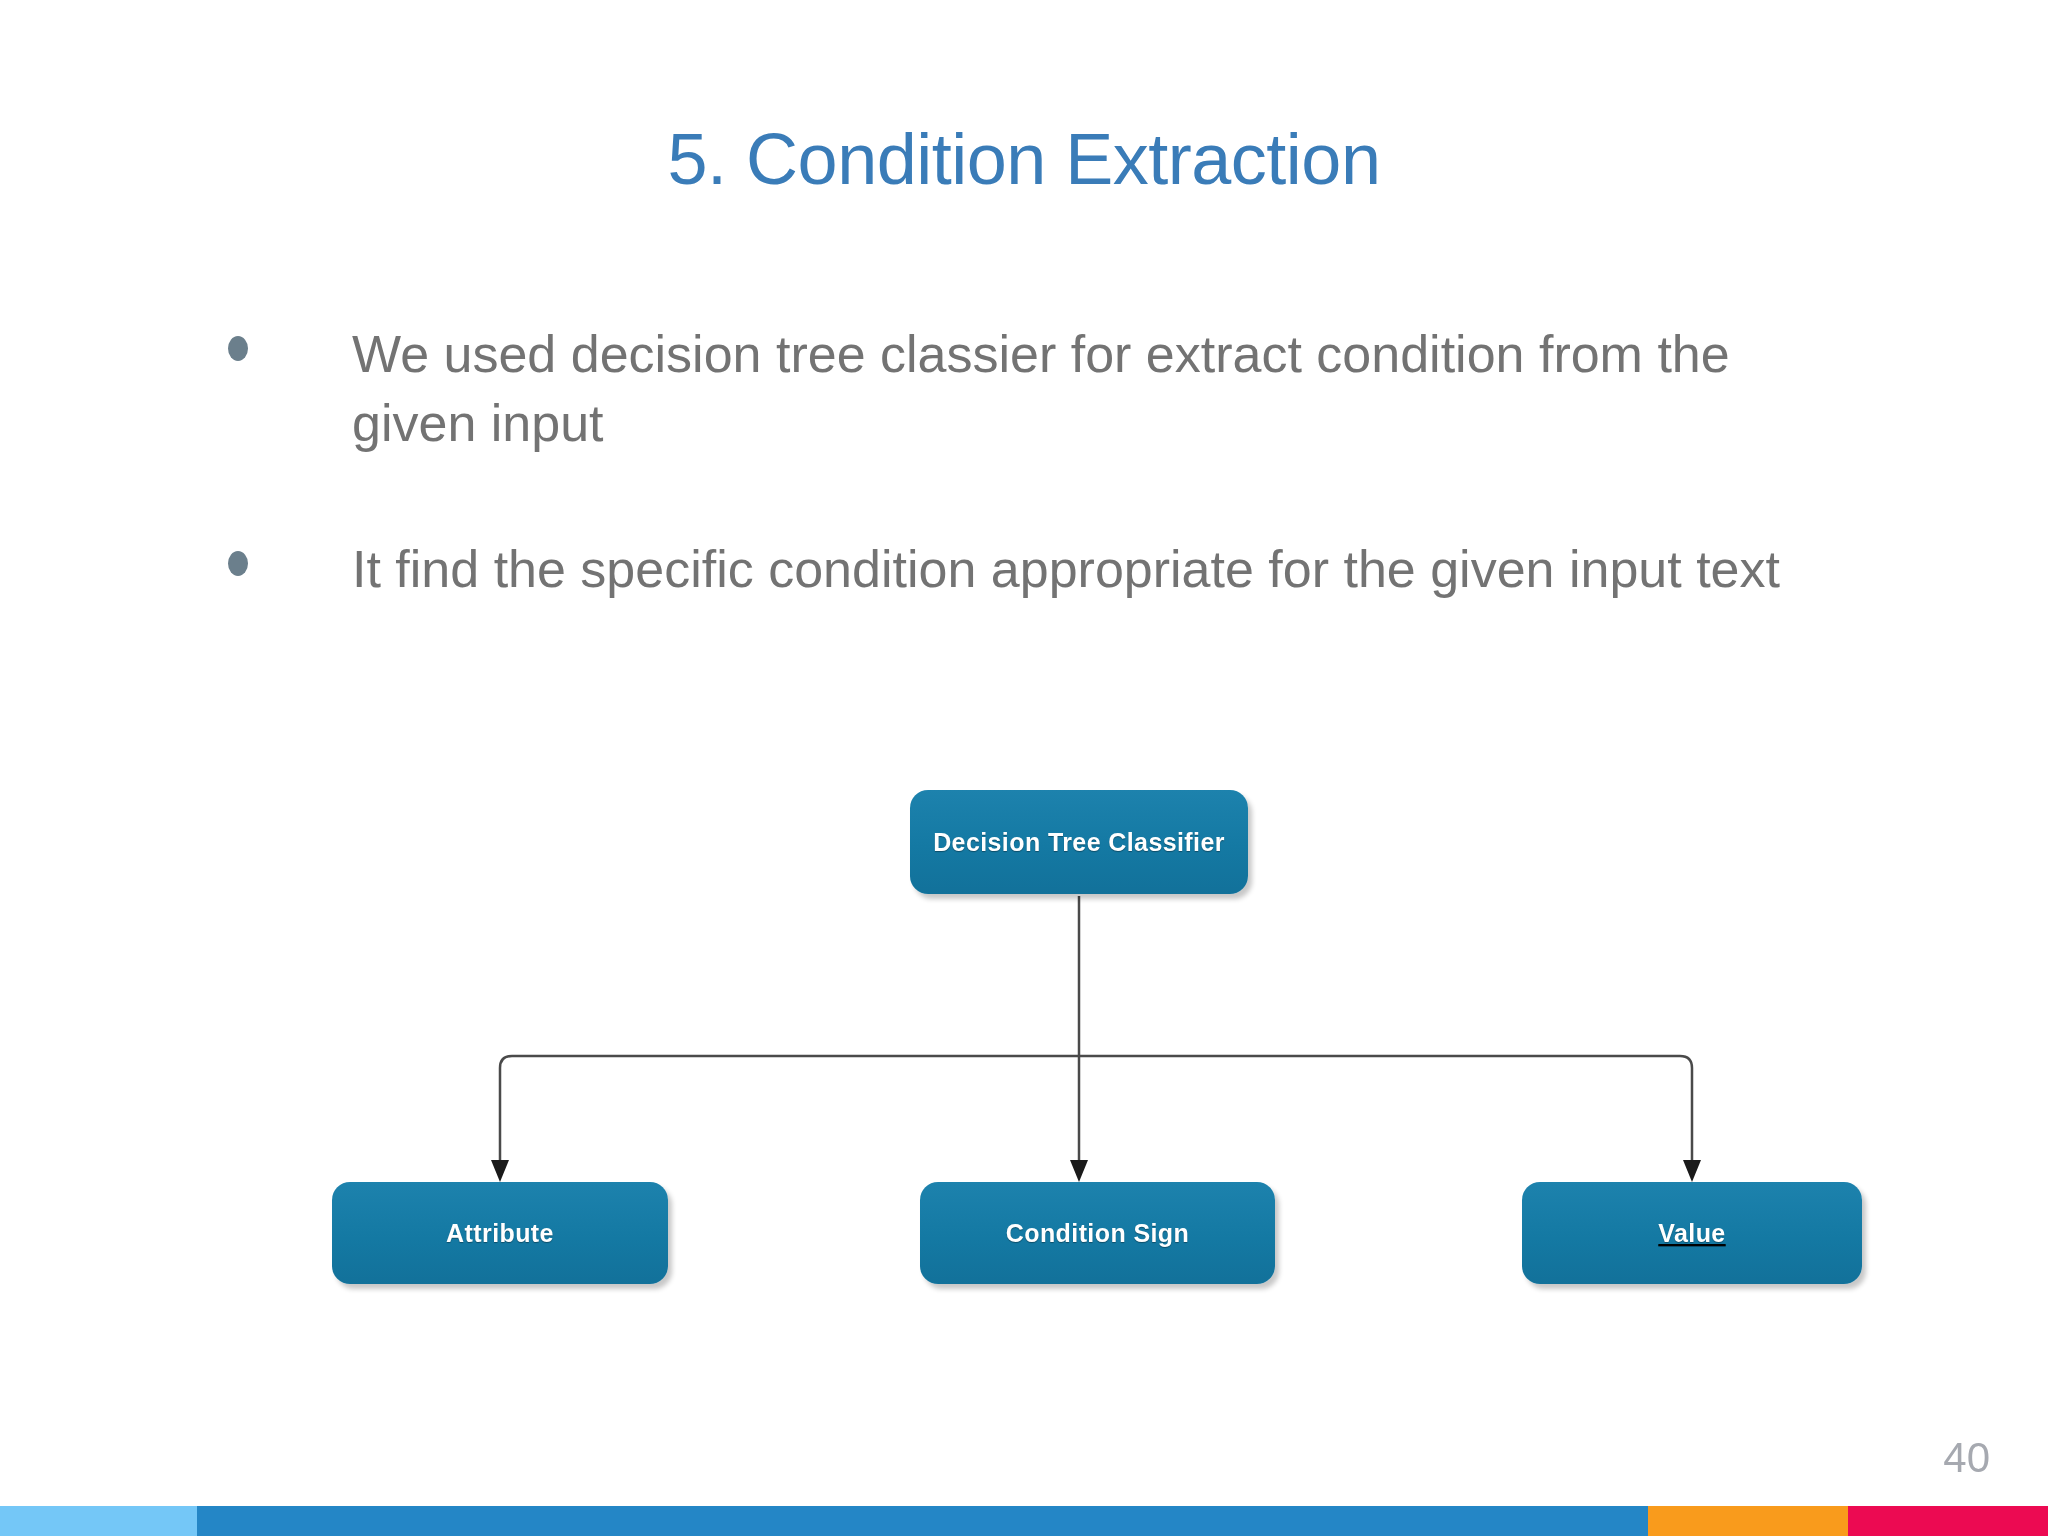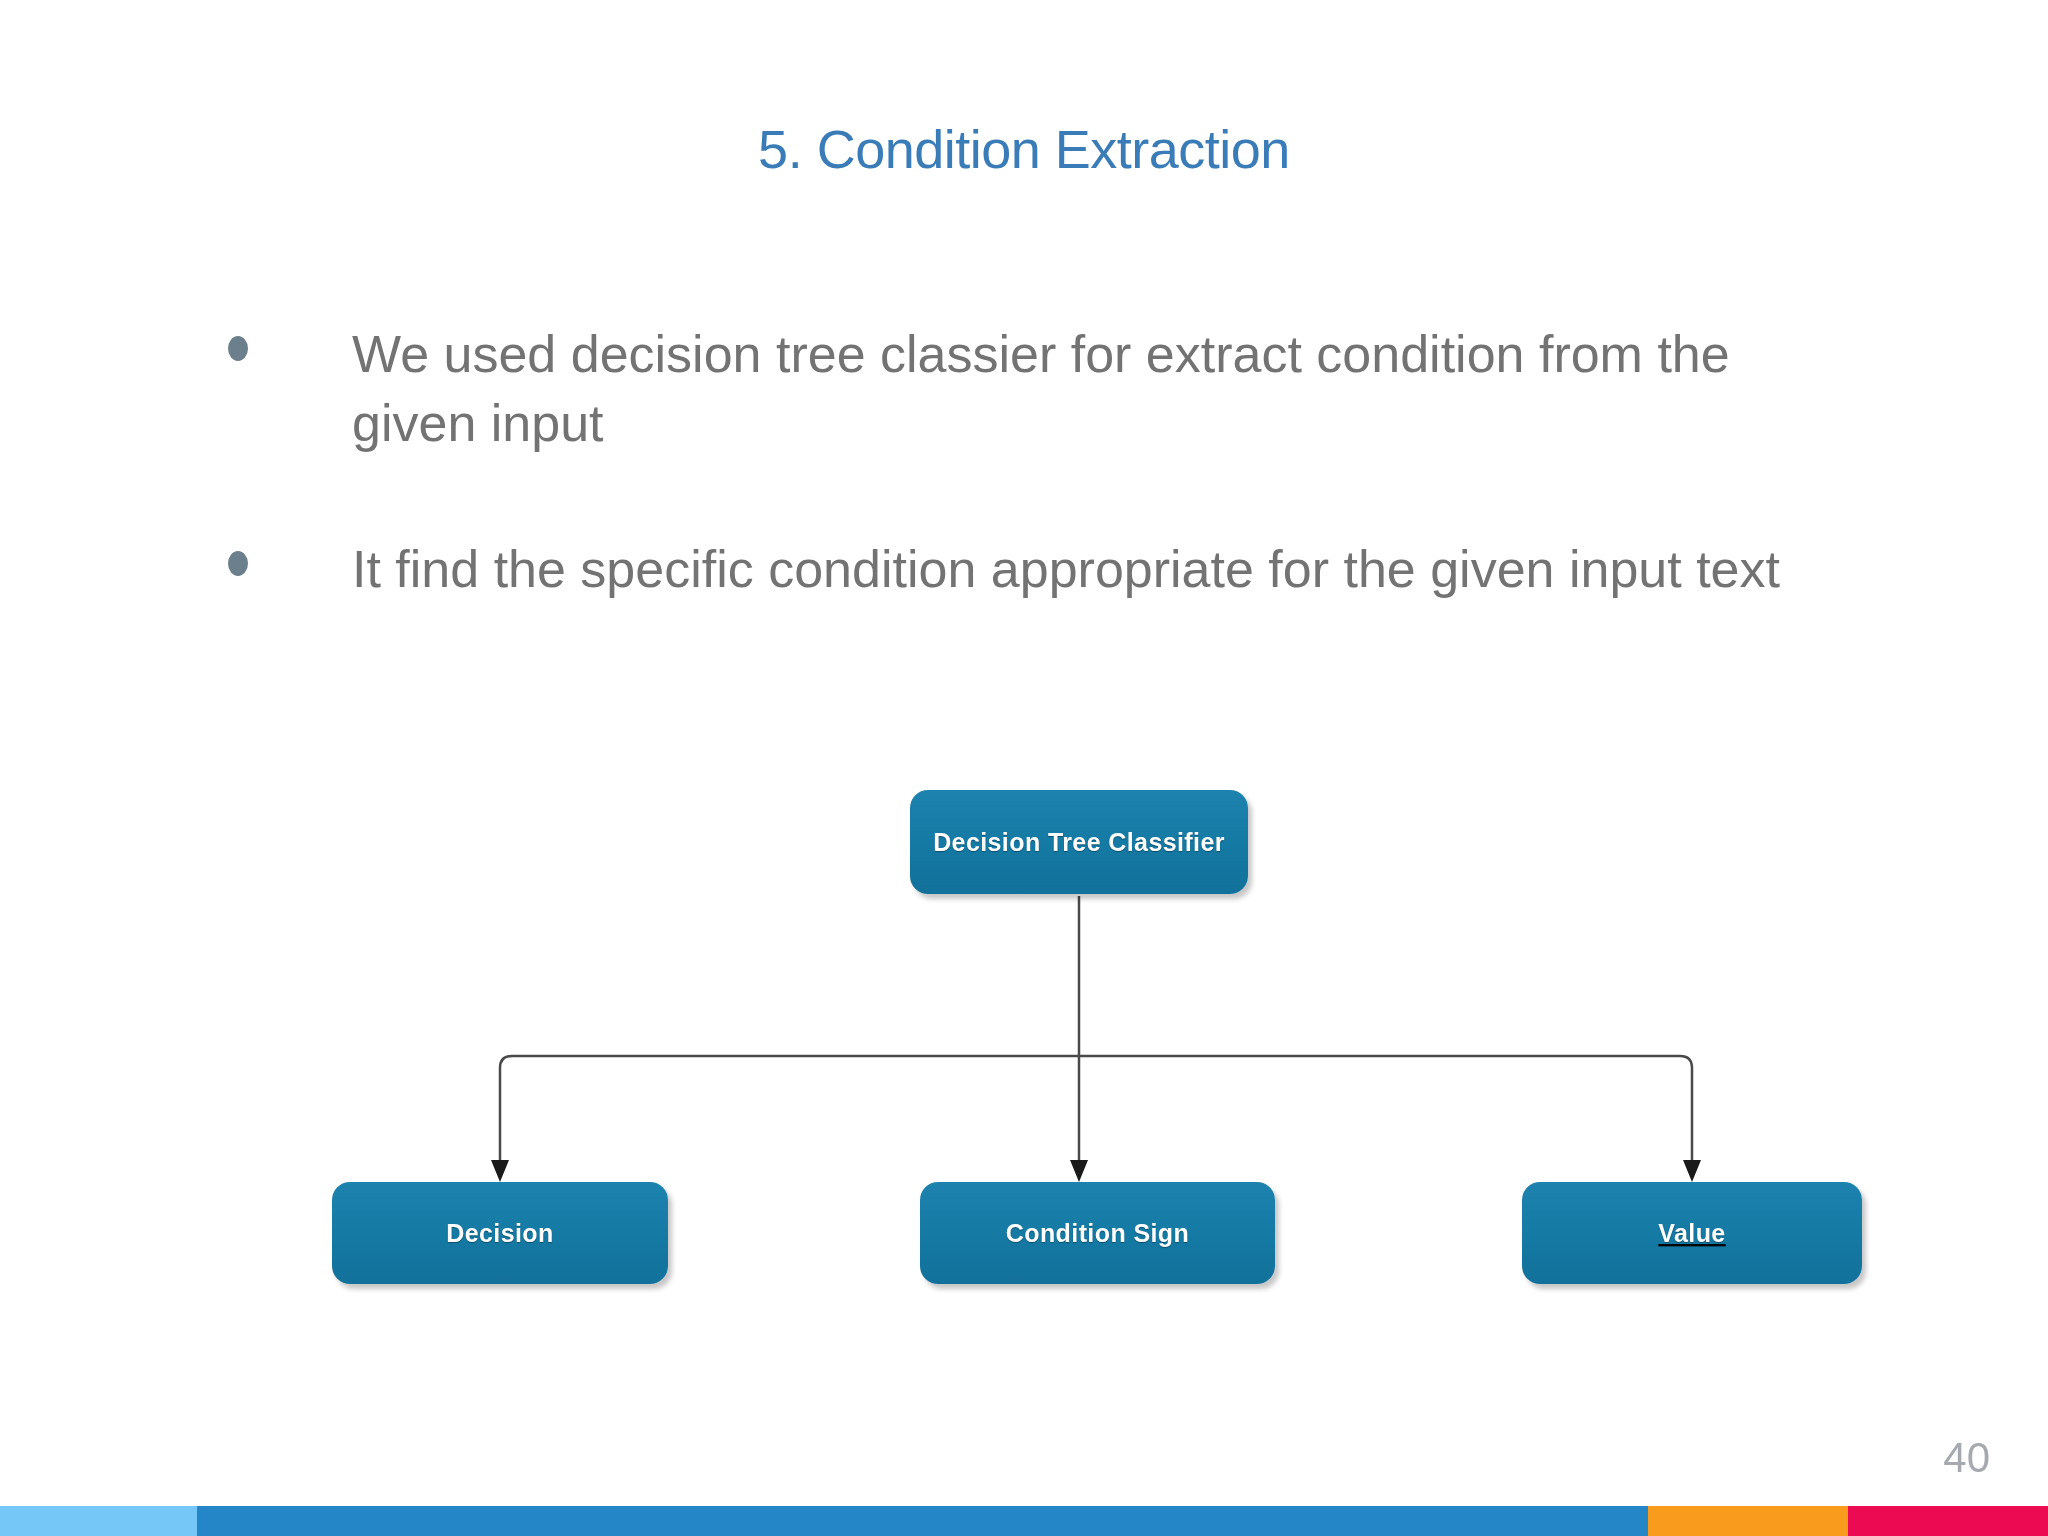--- a/index.html
+++ b/index.html
@@ -19,21 +19,21 @@
     background: #ffffff;
   }
 
   
   #slide-title {
     position: absolute;
     left: 0;
     top: 120px;
     width: 2048px;
     text-align: center;
-    font-size: 54px;
+    font-size: 72px;
     font-weight: 400;
     color: #3a7cb8;
     letter-spacing: -0.5px;
     line-height: 1.1;
     white-space: nowrap;
   }
 
   
   #bullet-list {
     position: absolute;
@@ -201,21 +201,21 @@
       <path d="M 500 422 L 491 400 L 509 400 Z" fill="#1a1a1a"></path>
       <path d="M 1079 422 L 1070 400 L 1088 400 Z" fill="#1a1a1a"></path>
       <path d="M 1692 422 L 1683 400 L 1701 400 Z" fill="#1a1a1a"></path>
     </svg>
 
     <div class="node" id="node-root">
       <span class="node-label">Decision Tree Classifier</span>
     </div>
 
     <div class="node" id="node-attribute">
-      <span class="node-label">Decision</span>
+      <span class="node-label">Attribute</span>
     </div>
 
     <div class="node" id="node-condition-sign">
       <span class="node-label">Condition Sign</span>
     </div>
 
     <div class="node" id="node-value">
       <span class="node-label">Value</span>
     </div>
 

